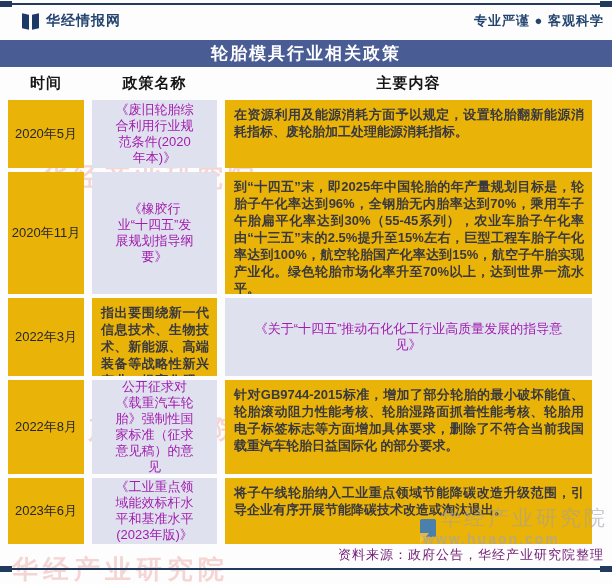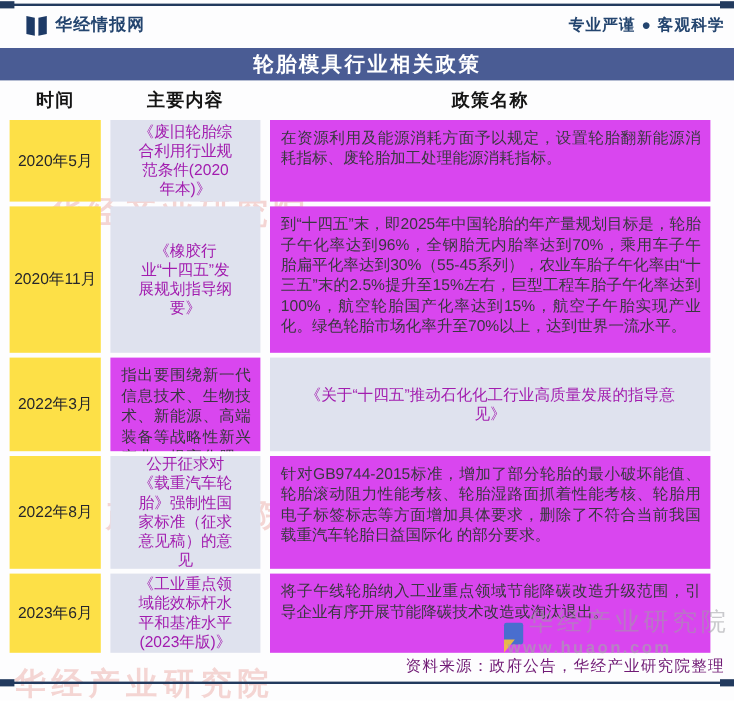--- a/index.html
+++ b/index.html
@@ -31,26 +31,26 @@
             background:#4a5c94; display:flex; align-items:center; justify-content:center; }
   .banner-title { color:#ffffff; font-size:17px; font-weight:bold; letter-spacing:2px; }
 
   
   .tbl { position:absolute; top:70px; left:8px; width:596px;
          display:grid; grid-template-columns:76px 125px 367px;
          grid-template-rows:26px 68px 122px 78px 94px 66px; gap:4px 8px; }
   .cell { overflow:hidden; }
   .hcell { display:flex; align-items:center; justify-content:center;
            font-size:15px; font-weight:bold; color:#151515; letter-spacing:1px; }
-  .tcell { background:#fde047; display:flex; align-items:center; justify-content:center;
+  .tcell { background:#eab308; display:flex; align-items:center; justify-content:center;
            font-size:13px; color:#26262b; }
   .ncell { background:#dfe2ee; display:flex; align-items:center; justify-content:center;
            font-size:13px; color:#a21caf; text-align:center; padding:3px 23px; line-height:16px; }
-  .ccell { background:#d946ef; font-size:13px; color:#39393f; line-height:17px;
-           padding:6px 8px 4px 9px; text-align:justify; }
+  .ccell { background:#eab308; font-size:13px; color:#39393f; line-height:17px;
+           padding:6px 8px 4px 9px; text-align:justify;font-weight:bold; }
 
   
   .source { position:absolute; top:546px; right:8px; font-size:13px; color:#701a75; letter-spacing:1px; }
 
   
   .wm { position:absolute; pointer-events:none; white-space:nowrap; }
   .wm.pink { color:rgba(226,122,112,0.30); font-size:26px; font-weight:bold; letter-spacing:5px; }
   .wm.gray-name { color:rgba(158,158,164,0.55); font-size:21px; letter-spacing:3px; }
   .wm.gray-url { color:rgba(165,165,170,0.65); font-size:14px; font-weight:bold; letter-spacing:2px; }
   .huaon-logo { position:absolute; left:420px; top:519px; width:16px; height:25px; pointer-events:none; }
@@ -85,22 +85,22 @@
     <span class="banner-title">轮胎模具行业相关政策</span>
   </div>
 
   <div class="wm pink" style="left:42px; top:160px;">华经产业研究院</div>
   <div class="wm pink" style="left:26px; top:412px;">华经产业研究院</div>
   <div class="wm pink" style="left:12px; top:552px;">华经产业研究院</div>
 
   <div class="tbl">
 
     <div class="cell hcell">时间</div>
+    <div class="cell hcell">政策名称</div>
     <div class="cell hcell">主要内容</div>
-    <div class="cell hcell">政策名称</div>
 
     <div class="cell tcell">2020年5月</div>
     <div class="cell ncell">《废旧轮胎综合利用行业规范条件(2020年本)》</div>
     <div class="cell ccell">在资源利用及能源消耗方面予以规定，设置轮胎翻新能源消耗指标、废轮胎加工处理能源消耗指标。</div>
 
     <div class="cell tcell">2020年11月</div>
     <div class="cell ncell">《橡胶行业“十四五”发展规划指导纲要》</div>
     <div class="cell ccell">到“十四五”末，即2025年中国轮胎的年产量规划目标是，轮胎子午化率达到96%，全钢胎无内胎率达到70%，乘用车子午胎扁平化率达到30%（55-45系列），农业车胎子午化率由“十三五”末的2.5%提升至15%左右，巨型工程车胎子午化率达到100%，航空轮胎国产化率达到15%，航空子午胎实现产业化。绿色轮胎市场化率升至70%以上，达到世界一流水平。</div>
 
     <div class="cell tcell">2022年3月</div>

